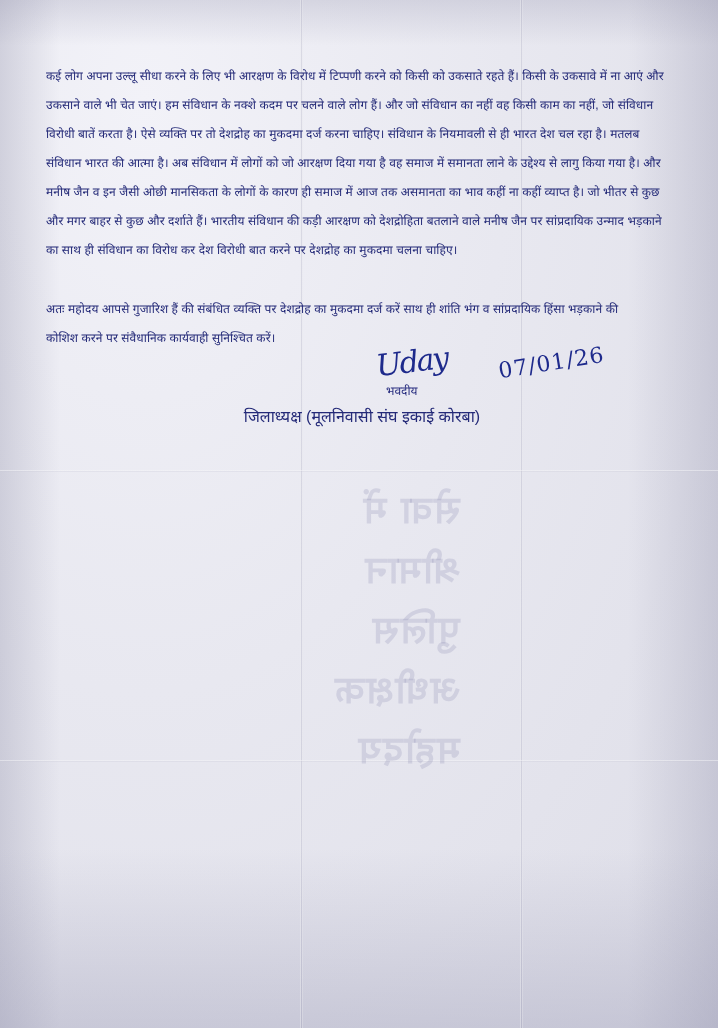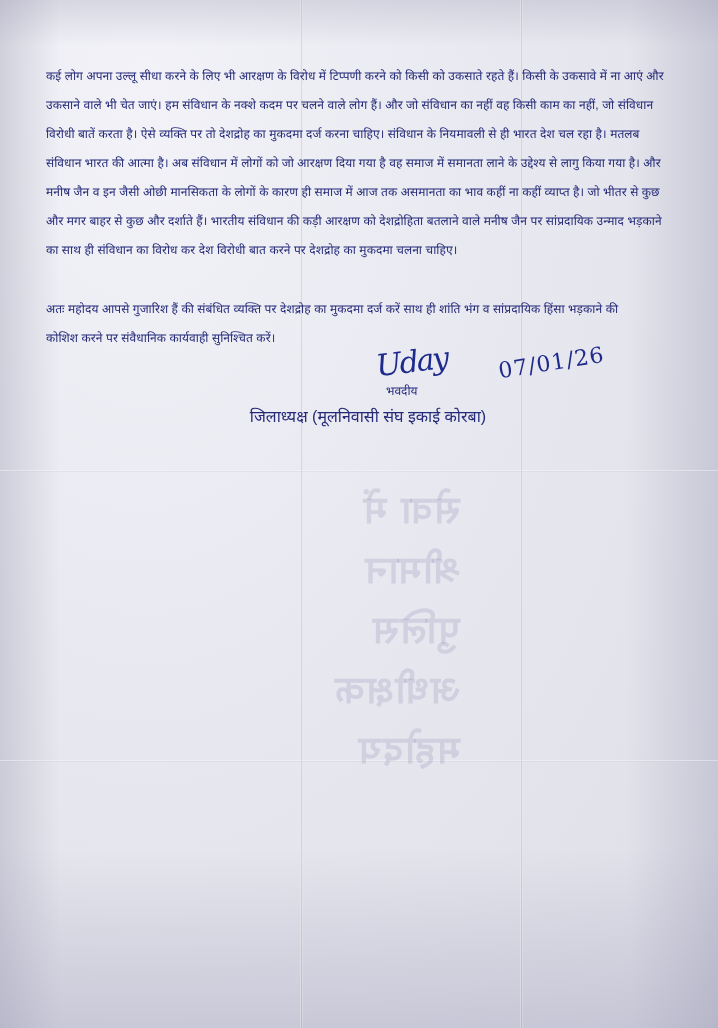--- a/index.html
+++ b/index.html
@@ -129,21 +129,21 @@
     color: #2a2f80;
   }
   .center-line {
     text-align: center;
     font-size: 16px;
     line-height: 26px;
     color: #242a78;
   }
   #closing-lines {
     position: absolute;
-    left: 12px;
+    left: 6px;
     top: 60px;
     width: 620px;
   }
 </style>
 </head>
 <body>
 
 <div id="page">
 
   <div class="shade shade-top"></div>

